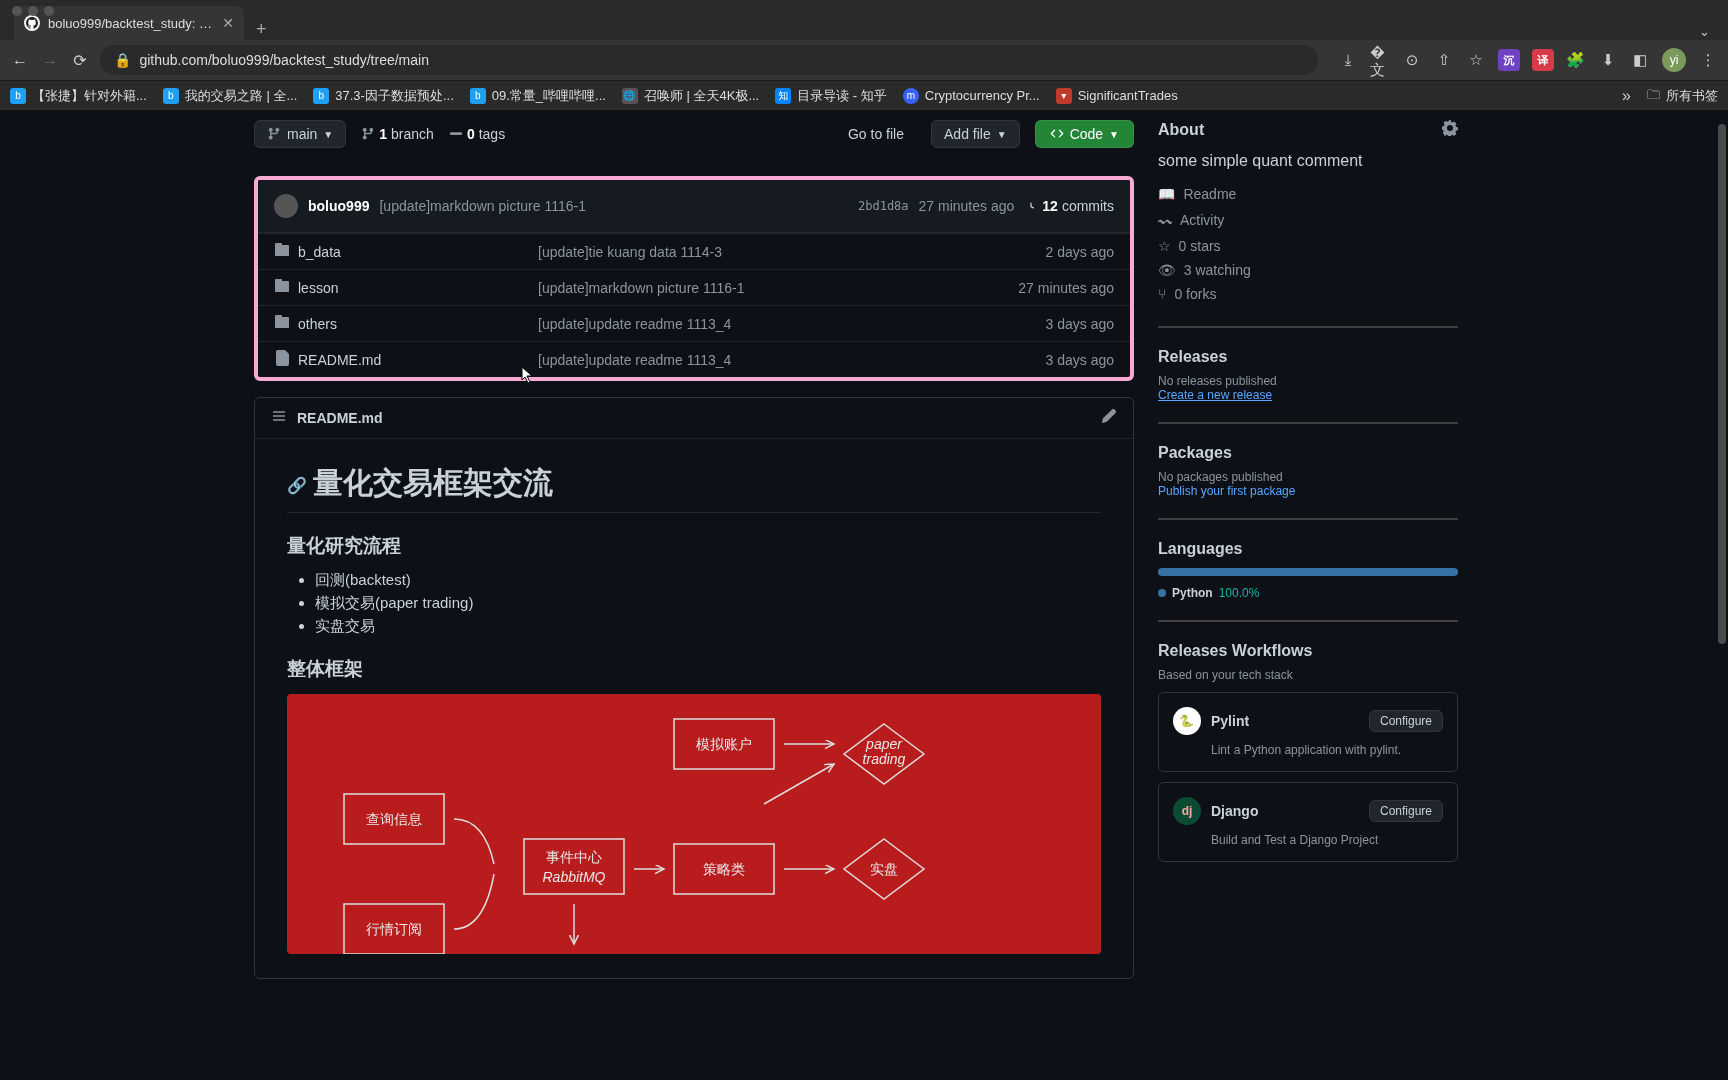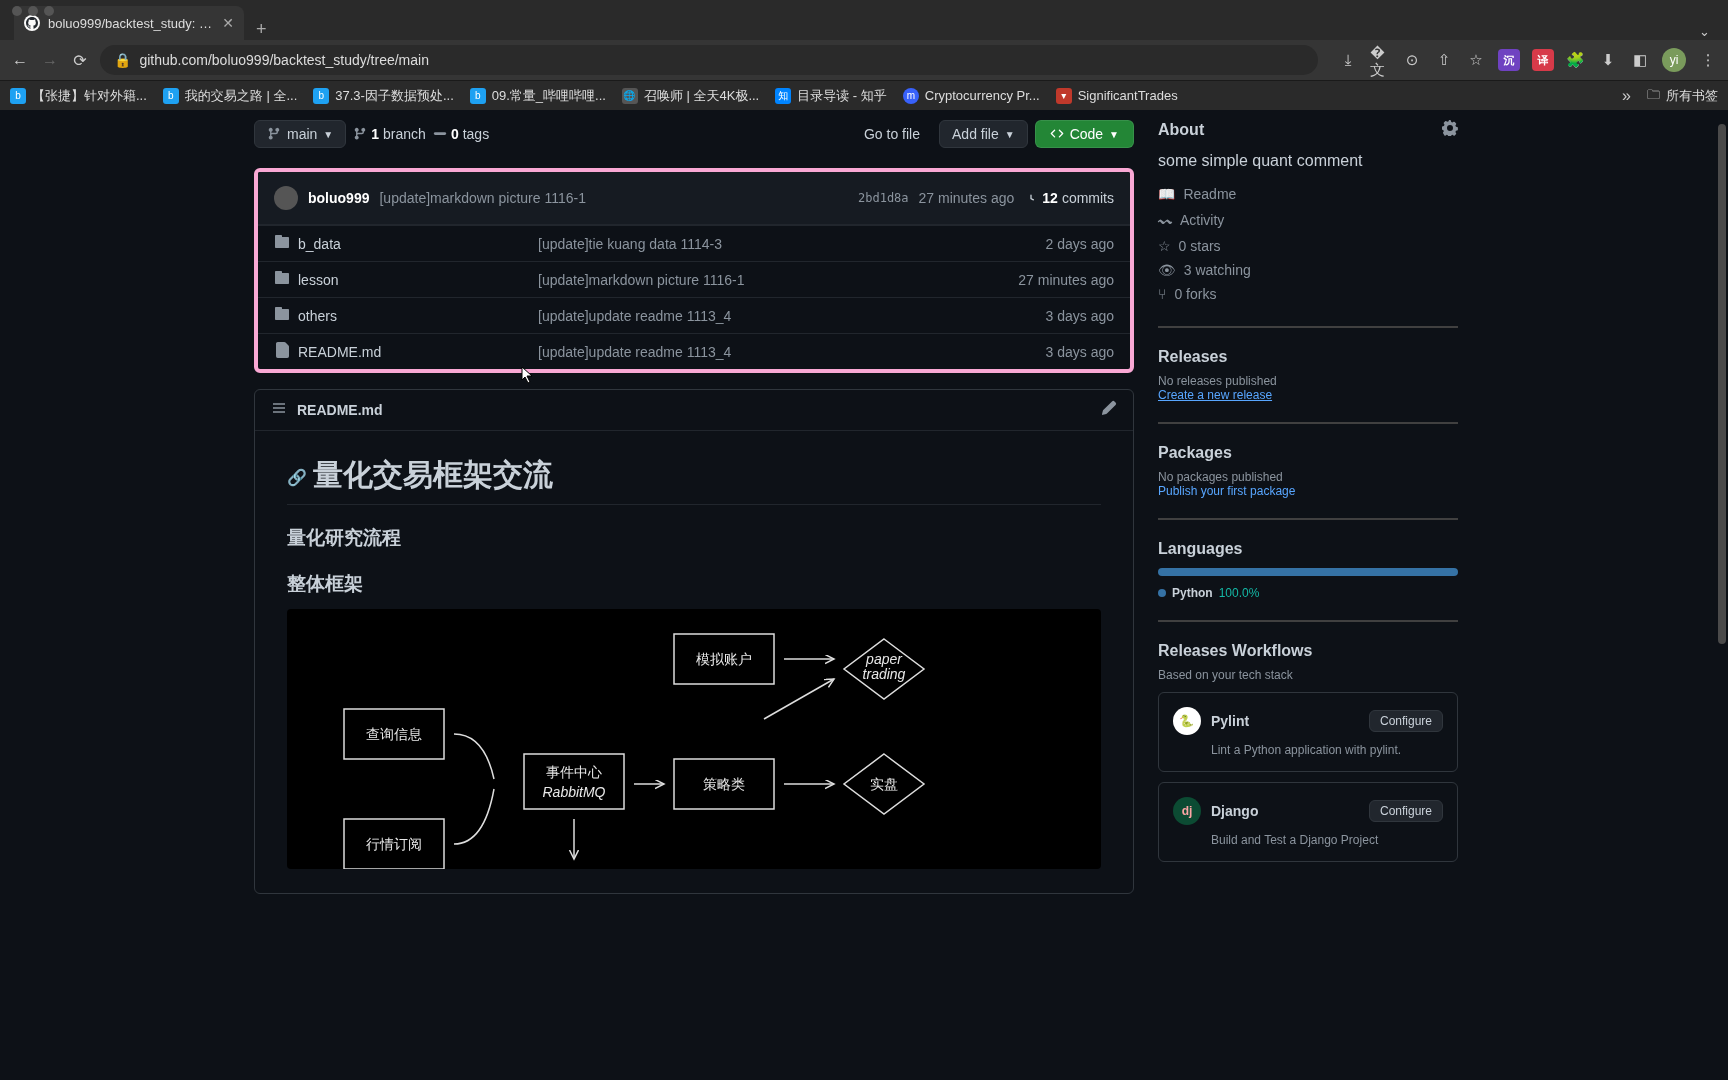--- a/index.html
+++ b/index.html
@@ -106,21 +106,21 @@
 .gh-container {
   width: 1220px;
   display: flex;
   gap: 24px;
 }
 .gh-main { width: 880px; }
 .gh-sidebar { width: 300px; }
 
 
 .repo-toolbar {
-  display:flex; align-items:center; gap:7px; margin-bottom: 20px; justify-content: space-between;
+  display:flex; align-items:center; gap:15px; margin-bottom: 28px; justify-content: space-between;
 }
 .branch-btn {
   background: #21262d; border:1px solid #30363d; border-radius:6px;
   padding: 5px 12px; color:#c9d1d9; font-size:14px;
   display:flex; align-items:center; gap:6px; cursor:pointer;
 }
 .repo-stat { color:#c9d1d9; font-size:14px; display:flex; align-items:center; gap:4px; cursor:pointer;}
 .repo-stat strong { color:#fff; }
 .repo-toolbar-spacer { flex:1; }
 .code-btn {
@@ -164,21 +164,21 @@
 .readme-header .toc-icon { color:#8b949e; margin-right:10px; cursor:pointer;}
 .readme-header .title { font-weight:600; color:#c9d1d9; font-size:14px; cursor:pointer;}
 .readme-header .edit-icon { margin-left:auto; color:#8b949e; cursor:pointer;}
 .readme-body { padding: 24px 32px; color:#c9d1d9; }
 .readme-body h1 { font-size:30px; font-weight:600; border-bottom:1px solid #21262d; padding-bottom:8px; margin-bottom:16px;}
 .anchor-link { font-size:16px; color:#8b949e; margin-right:6px; vertical-align:middle;}
 .readme-body h3 { font-size:19px; font-weight:600; margin:20px 0 12px;}
 .readme-body ul { padding-left:28px; margin-bottom:12px;}
 .readme-body li { margin:4px 0; font-size:15px;}
 .diagram-img {
-  background:#000000; border-radius:4px; width:100%; height:260px;
+  background:#b91c1c; border-radius:4px; width:100%; height:260px;
   position:relative; overflow:hidden;
 }
 
 
 .sidebar-section { padding-bottom:20px; margin-bottom:20px; border-bottom:2px solid #404040; }
 .sidebar-section:last-child { border-bottom:none; }
 .about-header { display:flex; align-items:center; }
 .about-title { font-size:16px; font-weight:600; color:#c9d1d9; }
 .about-gear { margin-left:auto; color:#8b949e; cursor:pointer;}
 .about-desc { margin:12px 0; font-size:16px; color:#c9d1d9;}
@@ -413,20 +413,25 @@
           <span class="title">README.md</span>
           <span class="edit-icon">
             <svg width="16" height="16" viewBox="0 0 16 16" fill="#8b949e">
                 <path d="M11.013 1.427a1.75 1.75 0 0 1 2.474 0l1.086 1.086a1.75 1.75 0 0 1 0 2.474l-8.61 8.61c-.21.21-.47.36-.756.43l-3.251.81a.75.75 0 0 1-.91-.91l.81-3.251c.07-.286.22-.546.43-.756l8.727-8.493z"></path>
               </svg>
           </span>
         </div>
         <div class="readme-body">
           <h1><span class="anchor-link">🔗</span><span>量化交易框架交流</span></h1>
           <h3>量化研究流程</h3>
+          <ul>
+            <li>回测(backtest)</li>
+            <li>模拟交易(paper trading)</li>
+            <li>实盘交易</li>
+          </ul>
           <h3>整体框架</h3>
           <div class="diagram-img">
             <svg width="100%" height="260" viewBox="0 0 800 260">
               <rect class="box" x="380" y="25" width="100" height="50"></rect>
               <text x="430" y="55" text-anchor="middle">模拟账户</text>
               <path class="diamond" d="M590 30 L630 60 L590 90 L550 60 Z"></path>
               <text x="590" y="55" text-anchor="middle" font-style="italic" font-size="12">paper</text>
               <text x="590" y="70" text-anchor="middle" font-style="italic" font-size="12">trading</text>
               <line class="arrow" x1="490" y1="50" x2="540" y2="50" marker-end="url(#ah)"></line>
               <line class="arrow" x1="470" y1="110" x2="540" y2="70" marker-end="url(#ah)"></line>

